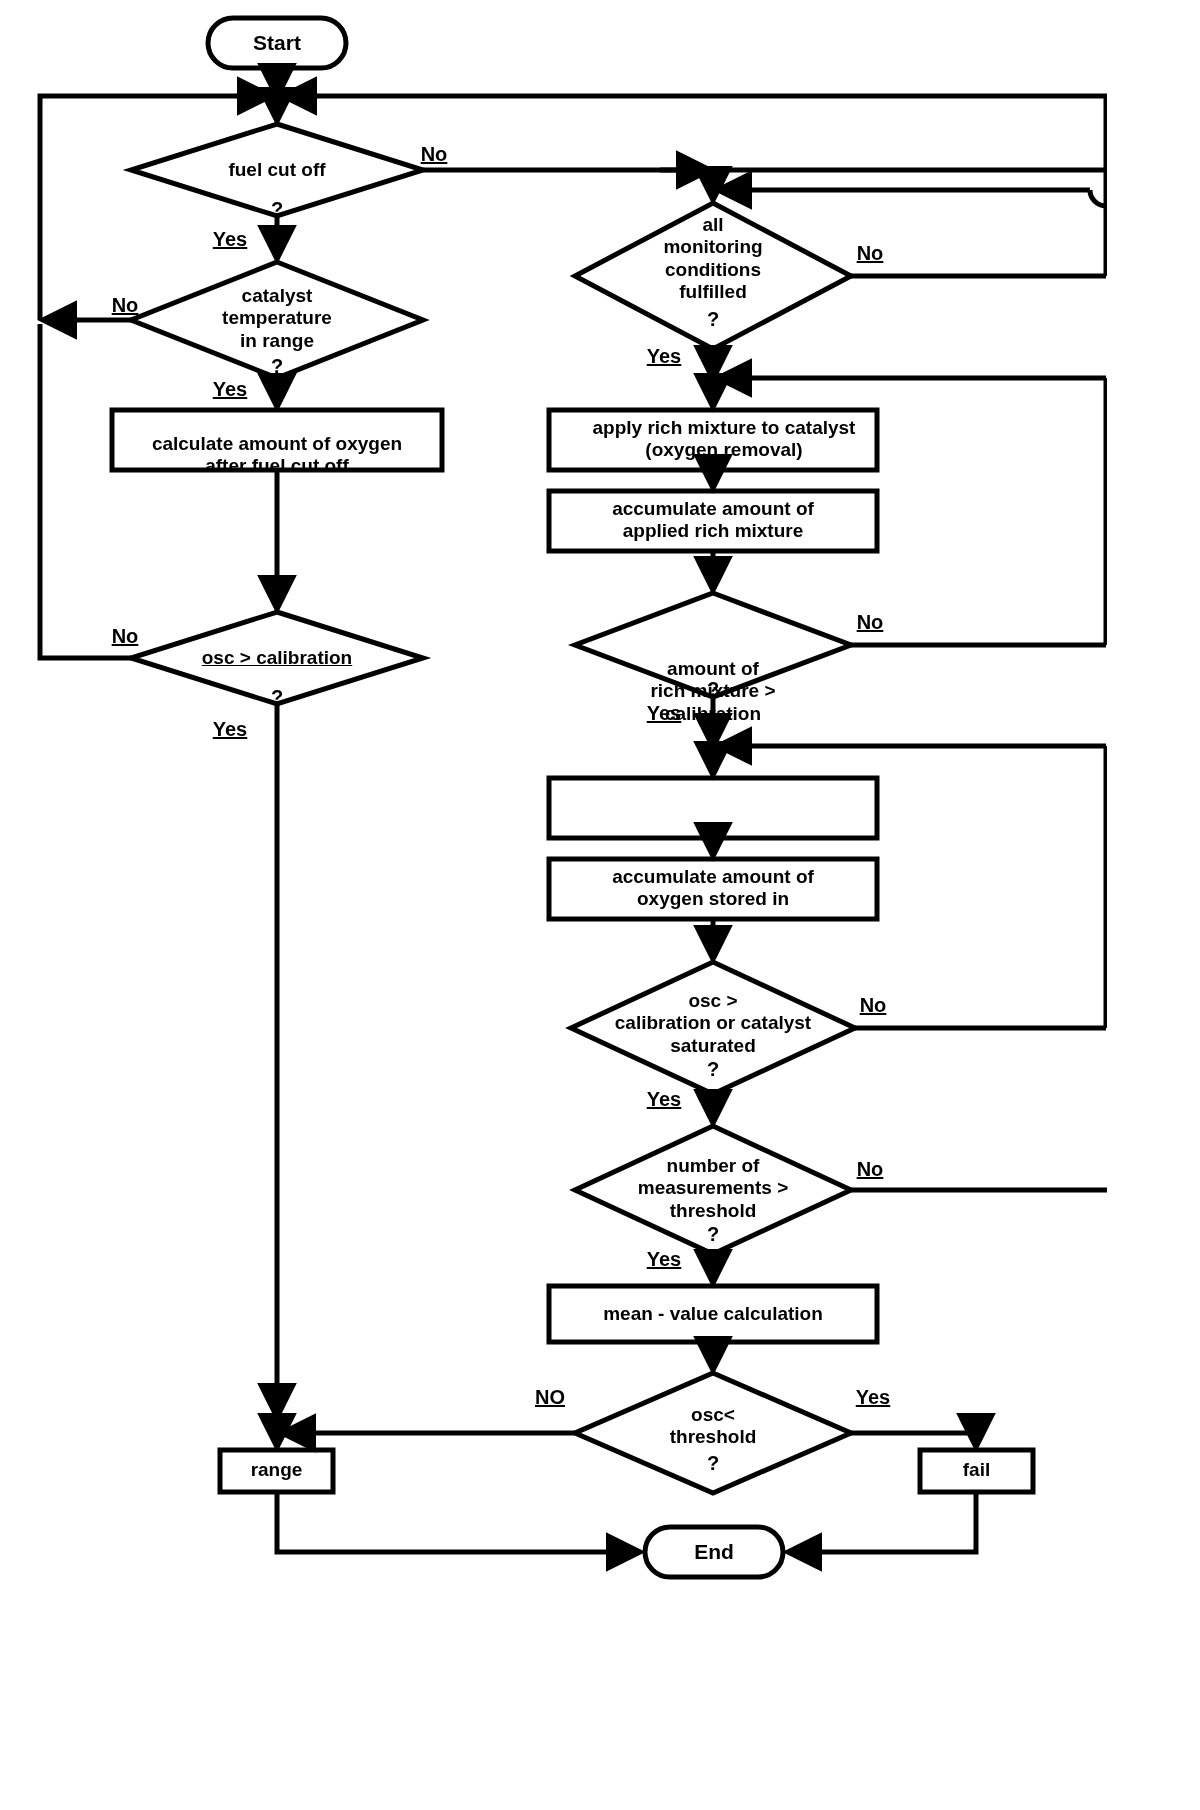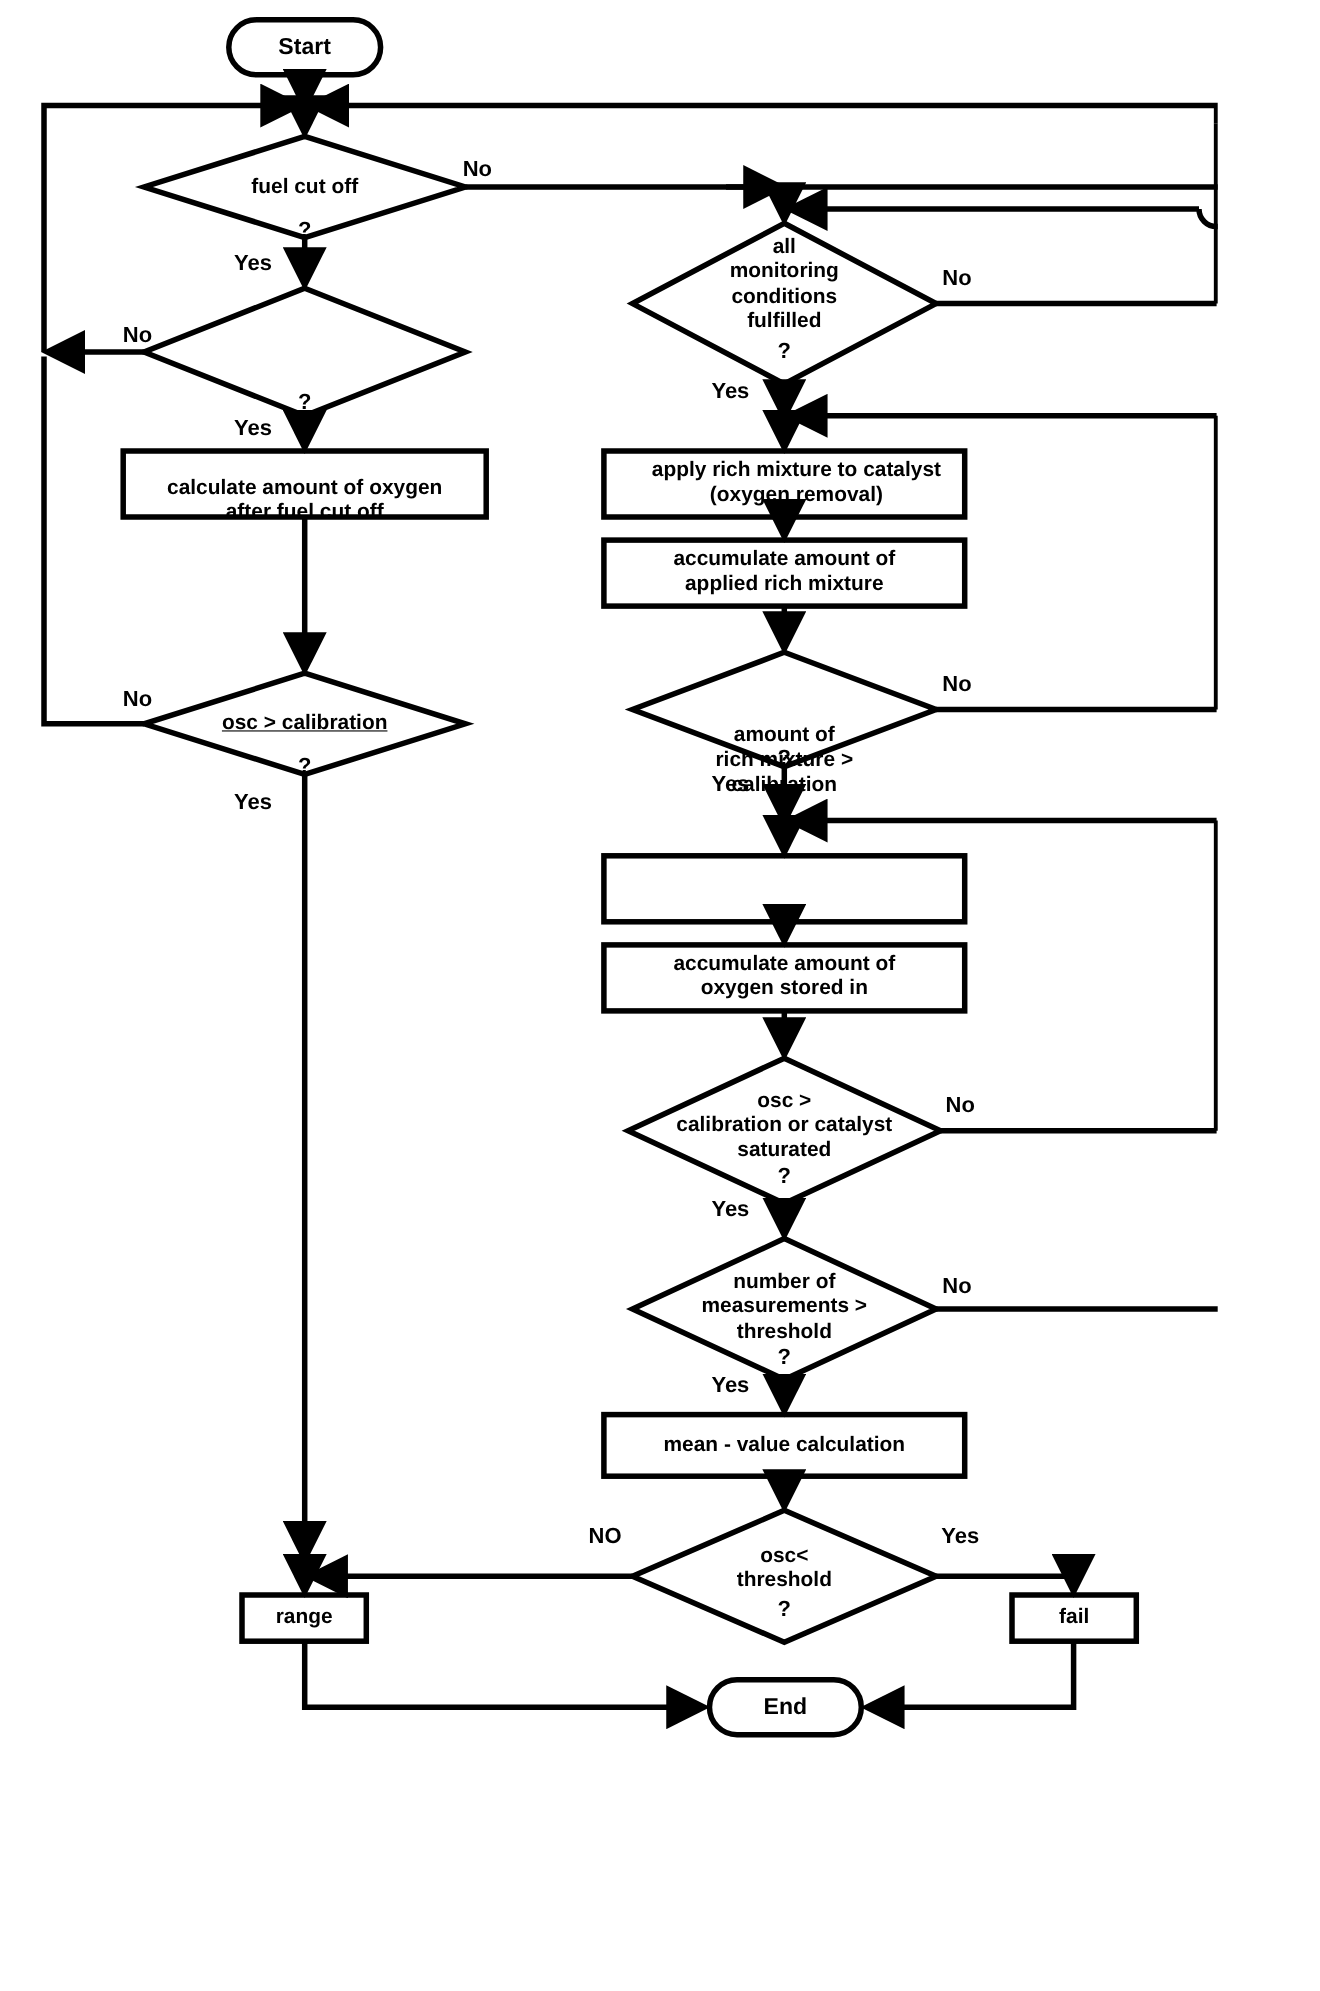--- a/index.html
+++ b/index.html
@@ -11,21 +11,21 @@
     position:absolute;
     font-family:"Liberation Sans", sans-serif;
     font-weight:bold;
     color:#000;
     text-align:center;
     line-height:1.18;
     white-space:pre-line;
     pointer-events:none;
   }
   .nodetext{font-size:19px;}
-  .edgetext{font-size:20px;}
+  .edgetext{font-size:20px;text-decoration:underline;}
   .qmark{font-size:20px;font-weight:bold;}
   .termtext{font-size:21px;}
 </style>
 </head>
 <body>
 
 <div id="stage">
 
   <svg viewBox="0 0 1200 1810" xmlns="http://www.w3.org/2000/svg">
     <defs>
@@ -150,20 +150,23 @@
       <path d="M976,1492 L976,1552 L789,1552" marker-end="url(#arrow)"></path>
 
     </g>
   </svg>
 
   <div class="lbl termtext" style="left:208px; top:31px; width:138px;">Start</div>
 
   <div class="lbl nodetext" style="left:187px; top:159px; width:180px;">fuel cut off</div>
   <div class="lbl qmark" style="left:237px; top:198px; width:80px;">?</div>
 
+  <div class="lbl nodetext" style="left:177px; top:285px; width:200px;">catalyst
+temperature
+in range</div>
   <div class="lbl qmark" style="left:237px; top:355px; width:80px;">?</div>
 
   <div class="lbl nodetext" style="left:112px; top:417px; width:330px;margin-top:16px;">calculate amount of oxygen
 after fuel cut off</div>
 
   <div class="lbl nodetext" style="left:177px; top:647px; width:200px;text-decoration:underline;">osc &gt; calibration</div>
   <div class="lbl qmark" style="left:237px; top:686px; width:80px;">?</div>
 
   <div class="lbl nodetext" style="left:220px; top:1459px; width:113px;">range</div>
 

